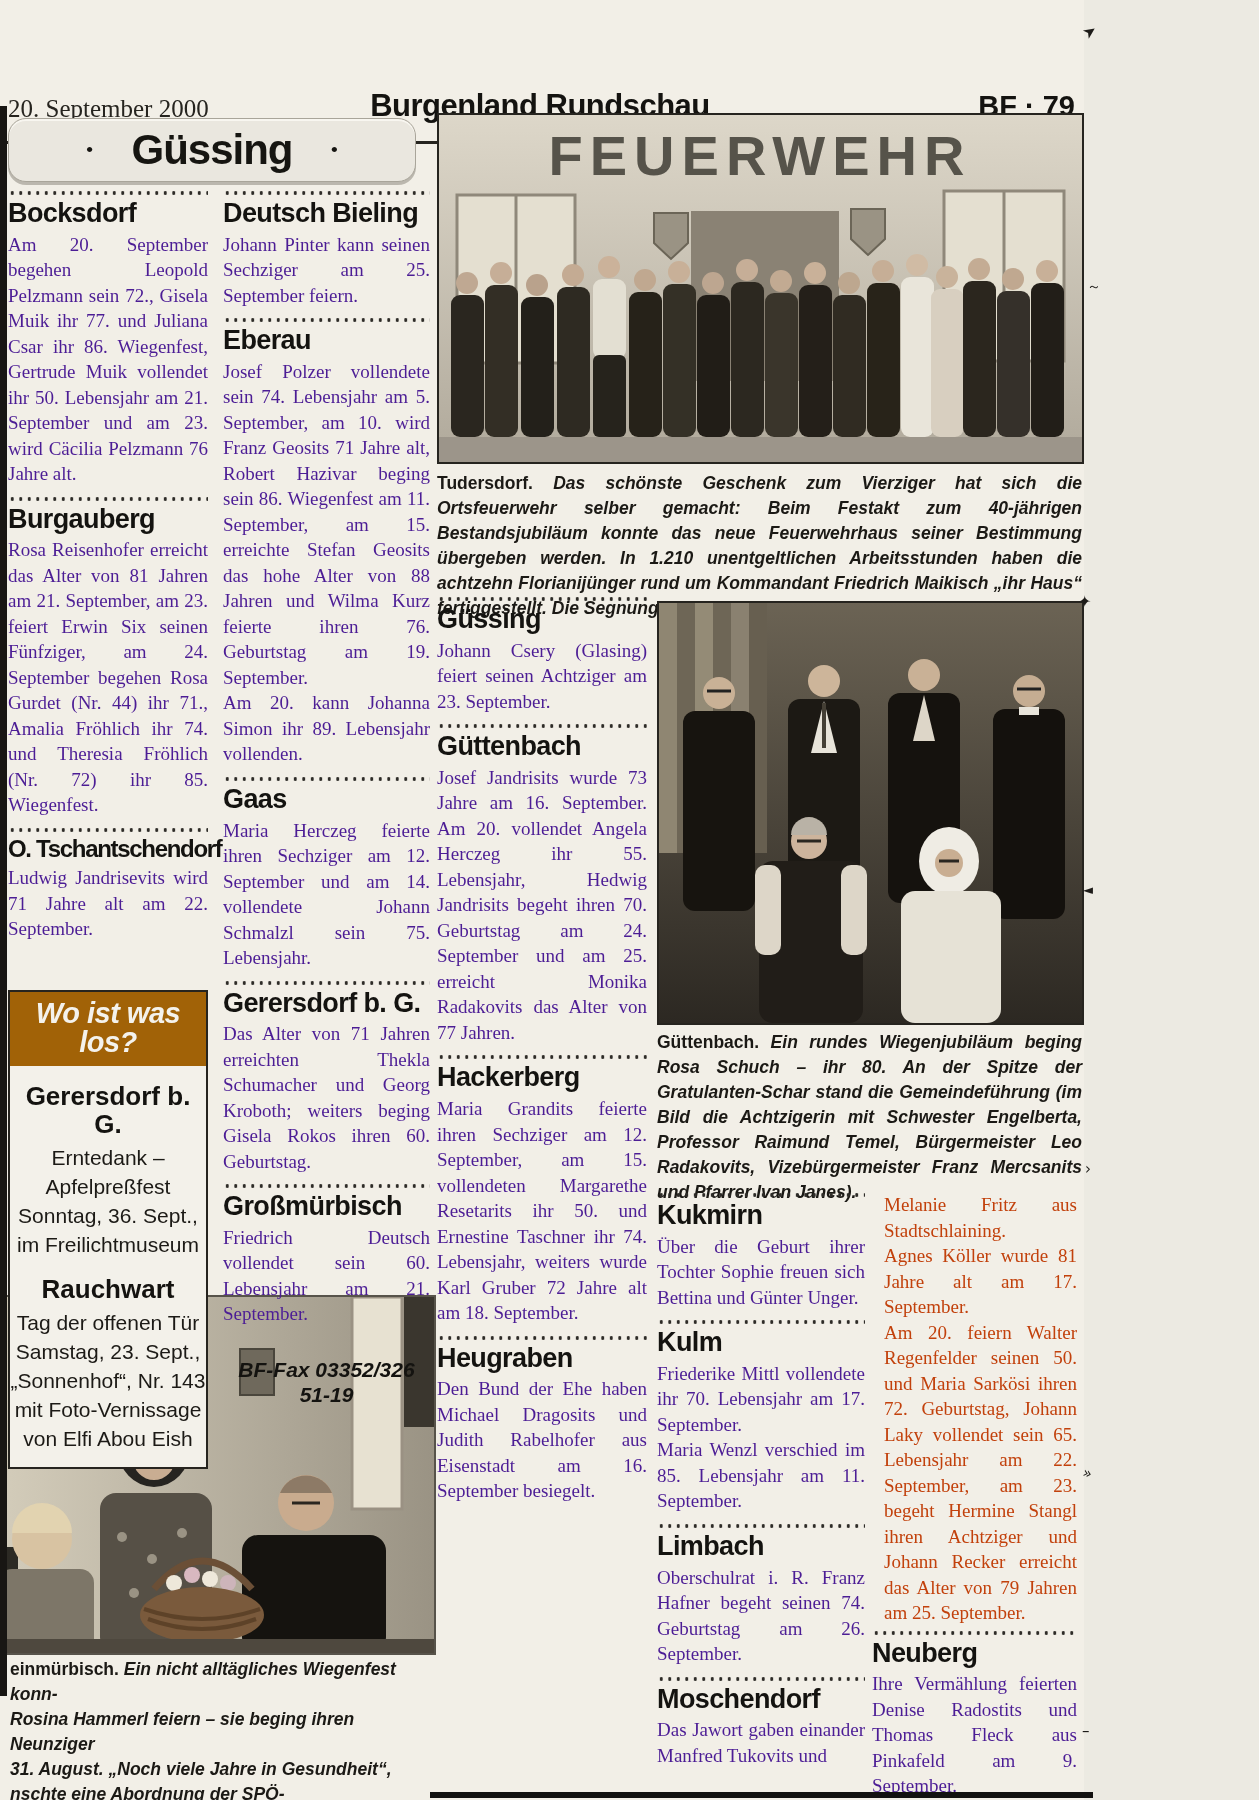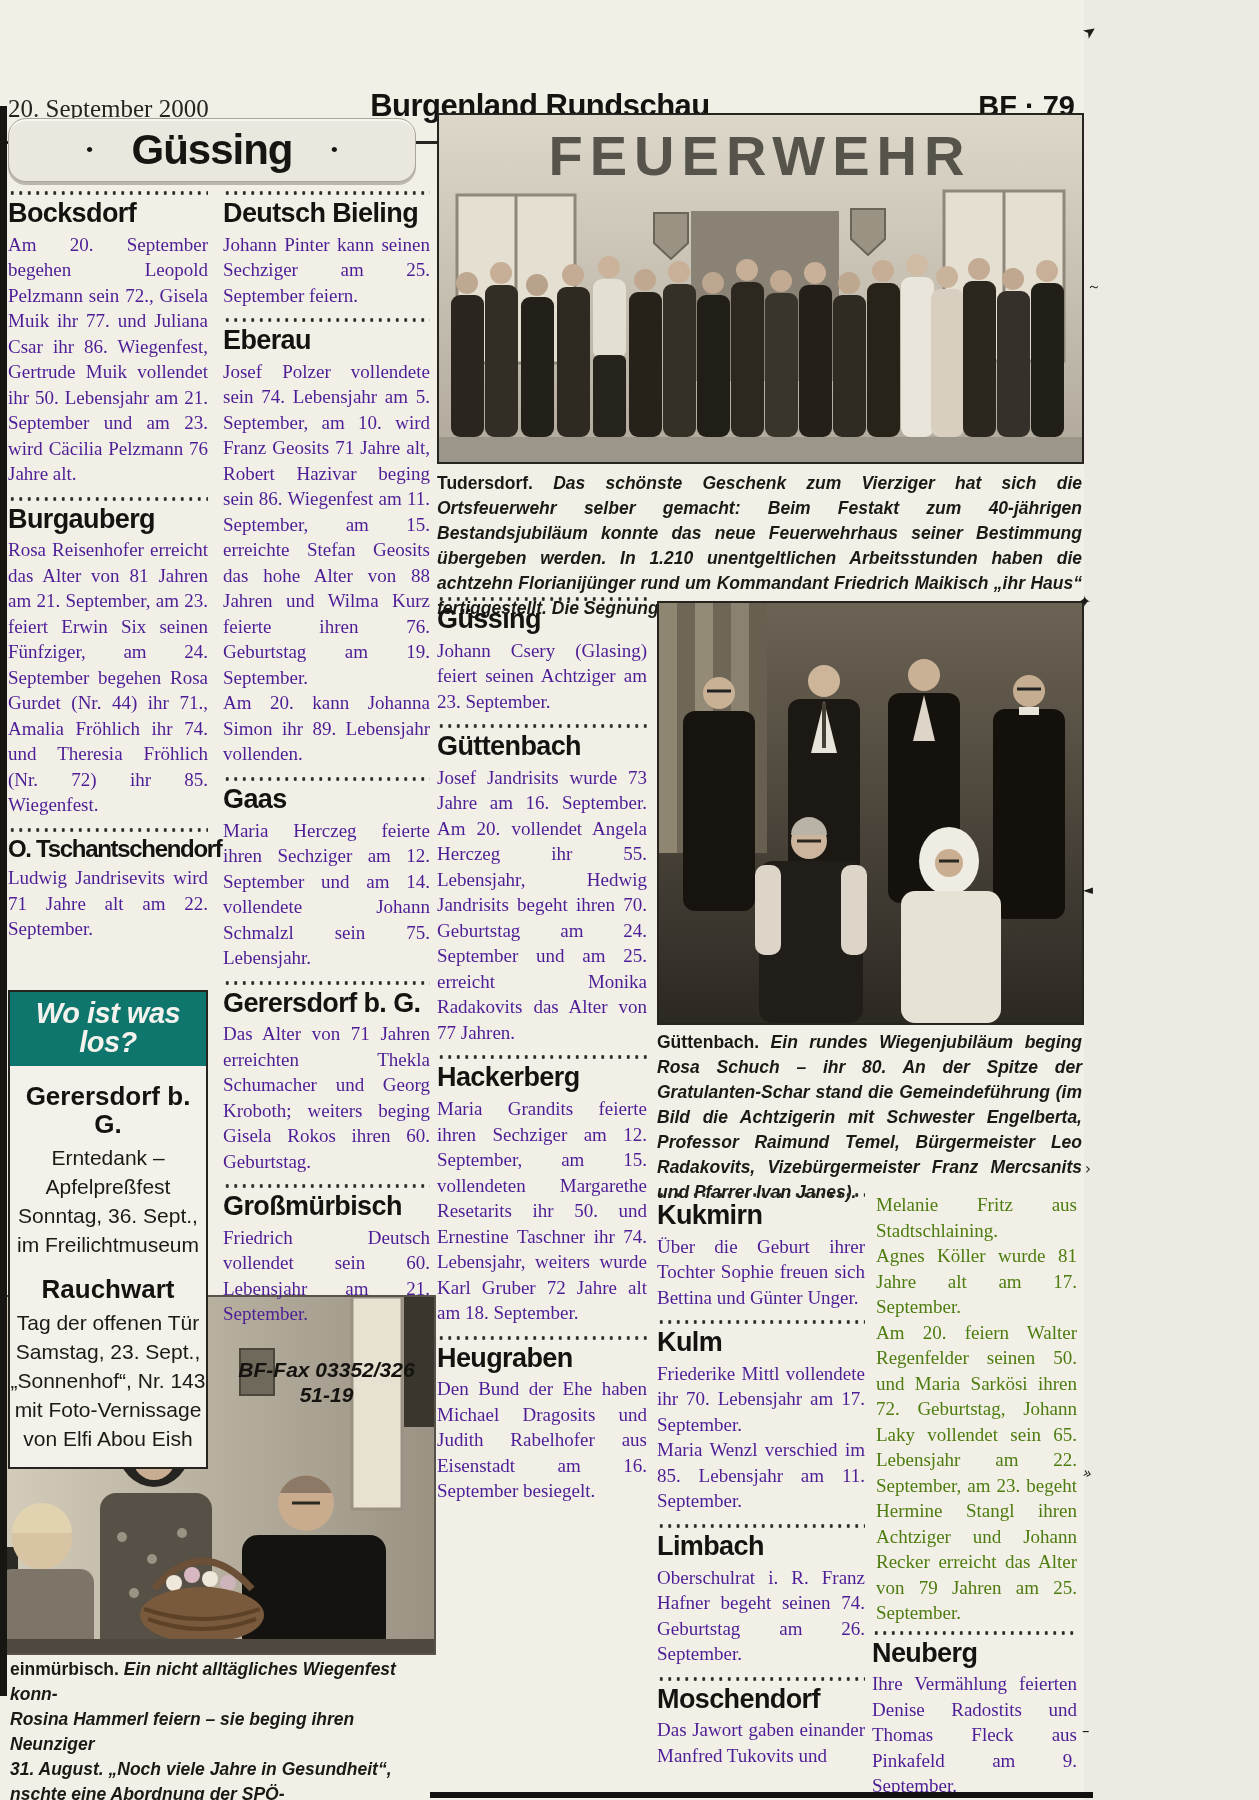--- a/index.html
+++ b/index.html
@@ -33,26 +33,26 @@
   .col5{left:872px;top:1192px;width:205px;}
 
   .dots{height:6px;margin:0 0 2px 0;background-image:radial-gradient(circle,#2e2c28 1.7px,transparent 1.9px);
         background-size:8.5px 6px;background-repeat:repeat-x;background-position:left center;}
   .sec{margin-bottom:9px;}
   .sec-title{margin:3px 0 3px 0;text-align:left;font:800 27px/1.1 "Liberation Sans",sans-serif;
              letter-spacing:-0.6px;color:#141310;white-space:nowrap;}
   .sec-title.tight{font-size:24px;letter-spacing:-1.3px;}
   .sec-body{margin:0;font:400 19px/25.5px "Liberation Serif",serif;text-align:justify;
             white-space:pre-line;hyphens:auto;color:#4c1d95;}
-  .plain-body{margin:0 0 4px 4px;font:400 19px/25.5px "Liberation Serif",serif;text-align:justify;
-            white-space:pre-line;hyphens:auto;color:#4d7c0f;}
+  .plain-body{margin:0 0 4px 12px;font:400 19px/25.5px "Liberation Serif",serif;text-align:justify;
+            white-space:pre-line;hyphens:auto;color:#c2410c;}
 
   
   .events-box{margin-top:48px;border:2px solid #26241f;background:#f3f1ea;padding-bottom:14px;}
-  .events-head{background:#0f766e;color:#f4f2ec;text-align:center;padding:7px 0 9px 0;
+  .events-head{background:#a16207;color:#f4f2ec;text-align:center;padding:7px 0 9px 0;
                font:italic 800 29px/1 "Liberation Sans",sans-serif;letter-spacing:-0.5px;}
   .events-place{margin:16px 0 4px 0;text-align:center;font:800 26px/1.1 "Liberation Sans",sans-serif;color:#141310;}
   .events-lines{text-align:center;font:400 21px/29px "Liberation Sans",sans-serif;white-space:pre-line;color:#1c1a16;}
 
   .fax{margin-top:30px;text-align:center;font:italic 800 21px/1.2 "Liberation Sans",sans-serif;color:#141310;}
 
   
   .photo{position:absolute;border:2px solid #26241f;overflow:hidden;background:#b9b2a4;}
   .photo svg{display:block;}
   .ph1{left:437px;top:113px;width:643px;height:347px;}

